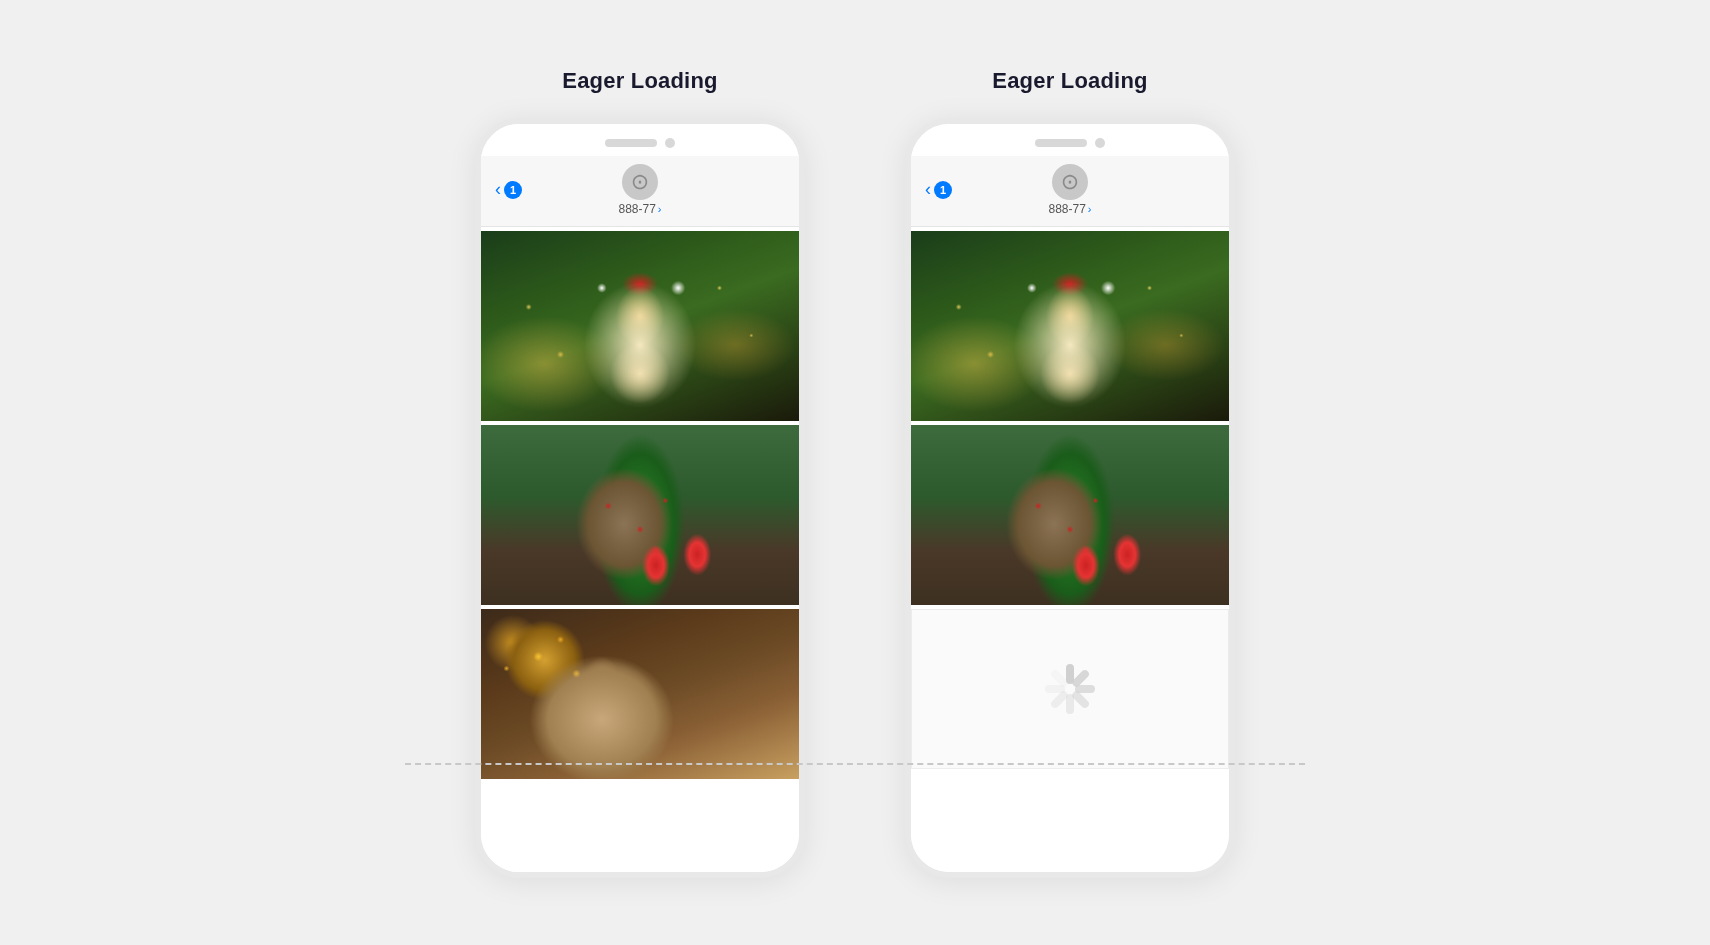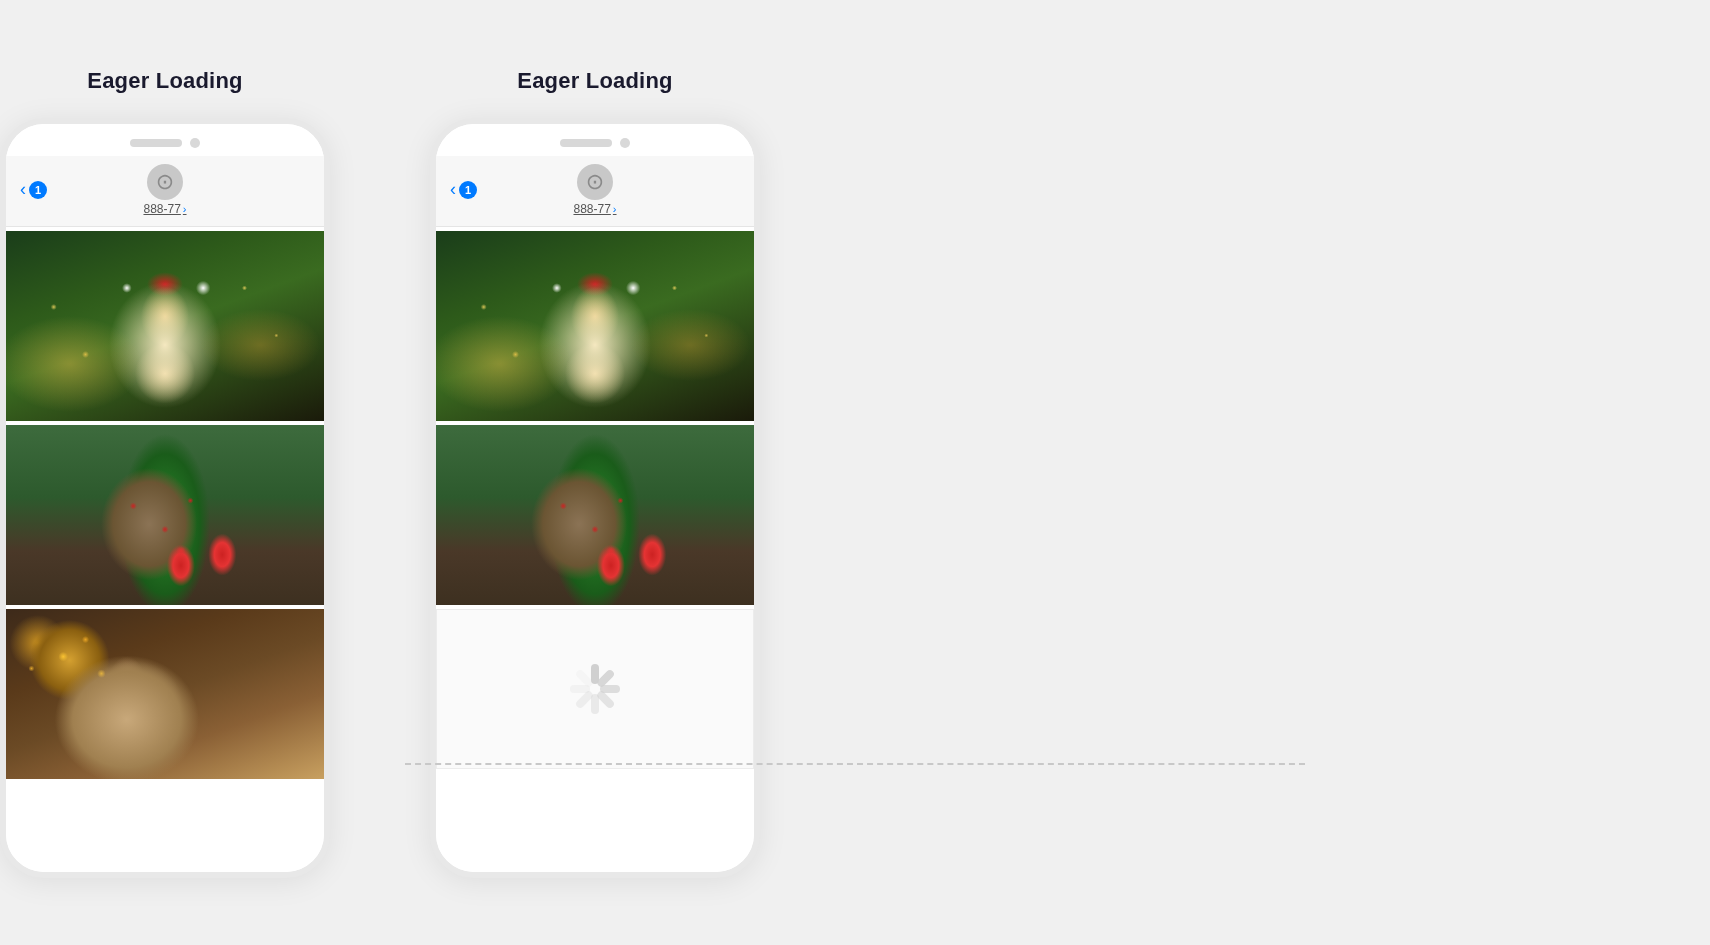--- a/index.html
+++ b/index.html
@@ -130,21 +130,20 @@
       color: #8a8a8a;
       font-size: 22px;
     }
 
     .contact-name {
       font-size: 12px;
       color: #555;
       display: flex;
       align-items: center;
       gap: 2px;
-      text-decoration: underline;
     }
 
     .contact-chevron {
       font-size: 11px;
       color: #007aff;
     }
 
     
     .phone-content {
       flex: 1;
@@ -295,20 +294,21 @@
     .spinner-blade:nth-child(6)  { transform: rotate(225deg) translateX(-4px) translateY(-25px); opacity: 0.3; }
     .spinner-blade:nth-child(7)  { transform: rotate(270deg) translateX(-4px) translateY(-25px); opacity: 0.2; }
     .spinner-blade:nth-child(8)  { transform: rotate(315deg) translateX(-4px) translateY(-25px); opacity: 0.1; }
 
     .page-wrapper {
       position: relative;
       width: 1710px;
       height: 945px;
       display: flex;
       align-items: center;
+      justify-content: center;
       gap: 100px;
     }
   </style>
 </head>
 <body>
 
 <div class="page-wrapper">
 
   <div class="column">
     <div class="column-title">Eager Loading</div>

